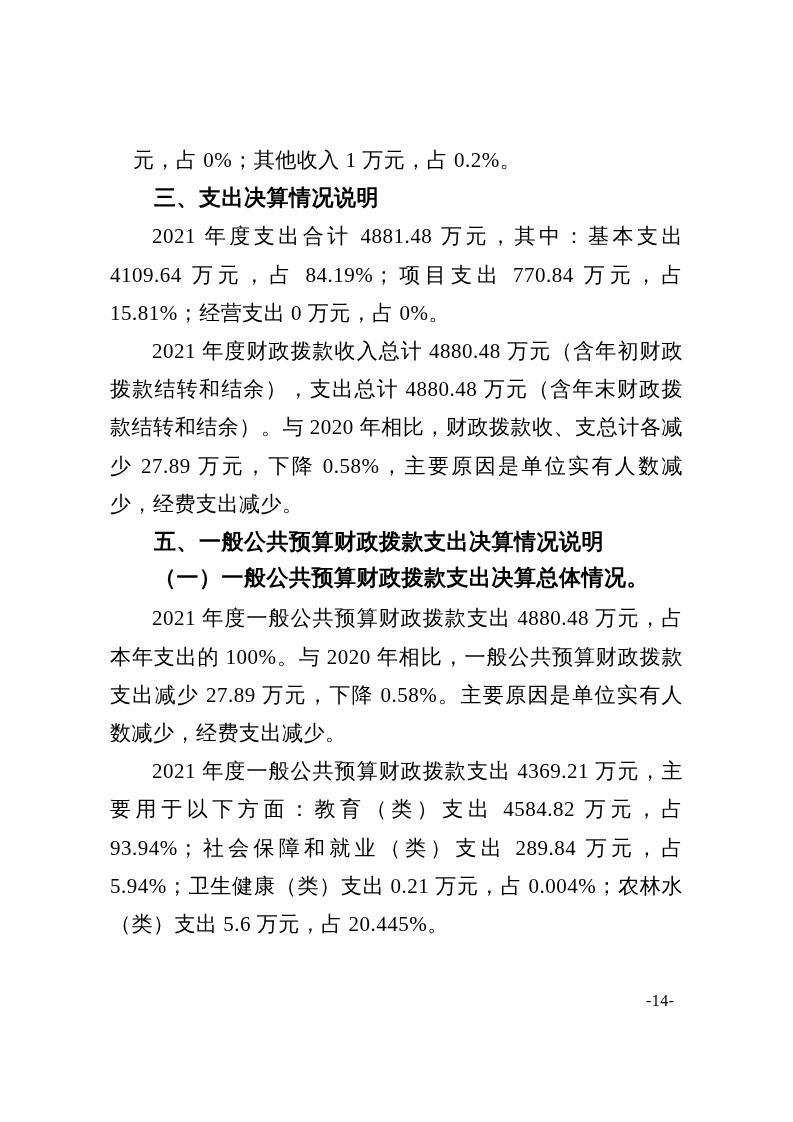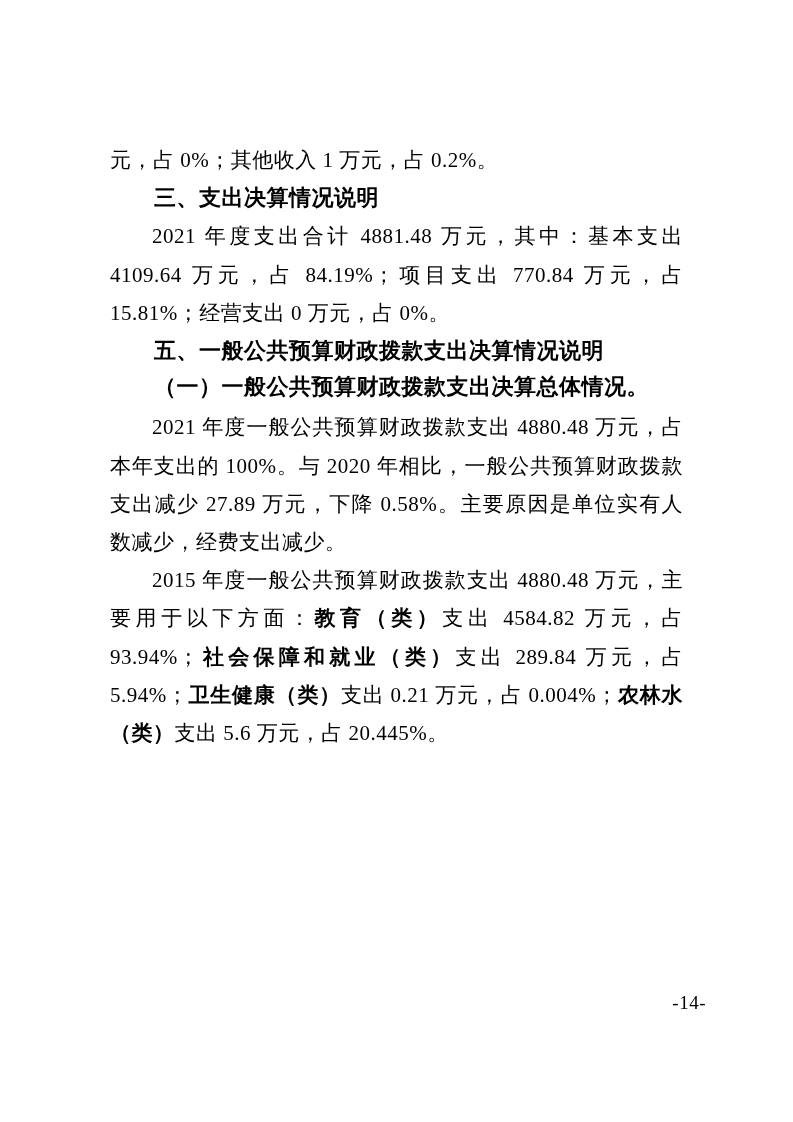--- a/index.html
+++ b/index.html
@@ -25,65 +25,67 @@
     line-height: 38.2px;
     text-align: justify;
     letter-spacing: 0.5px;
   }
   .flow p {
     margin: 0;
     text-indent: 2em;
   }
   .flow p.continuation {
     text-indent: 0;
+    margin-left: 23px;
   }
   .heading-hei {
     font-family: Liberation Serif, serif;
     font-weight: 700;
     font-size: 22px;
   }
   .heading-sub {
     font-family: Liberation Mono, monospace;
     font-weight: 700;
     font-size: 22px;
   }
   .bold-cat {
-    font-weight: 700;
+    font-weight: 400;
   }
   .page-number {
     position: absolute;
     top: 992px;
     left: 646px;
     width: 60px;
-    font-size: 19px;
+    font-size: 16px;
     font-family: "Liberation Serif", serif;
-    text-align: right;
+    text-align: left;
     letter-spacing: 0.5px;
   }
 </style>
 </head>
 <body>
 
 <div class="page">
   <div class="flow">
 
     <p class="continuation">元，占 0%；其他收入 1 万元，占 0.2%。</p>
 
     <p class="heading-hei">三、支出决算情况说明</p>
 
     <p>2021 年度支出合计 4881.48 万元，其中：基本支出 4109.64 万元，占 84.19%；项目支出 770.84 万元，占 15.81%；经营支出 0 万元，占 0%。</p>
 
 
+    <p>2021 年度财政拨款收入总计 4880.48 万元（含年初财政拨款结转和结余），支出总计 4880.48 万元（含年末财政拨款结转和结余）。与 2020 年相比，财政拨款收、支总计各减少 27.89 万元，下降 0.58%，主要原因是单位实有人数减少，经费支出减少。</p>
 
     <p class="heading-hei">五、一般公共预算财政拨款支出决算情况说明</p>
 
     <p class="heading-sub">（一）一般公共预算财政拨款支出决算总体情况。</p>
 
     <p>2021 年度一般公共预算财政拨款支出 4880.48 万元，占本年支出的 100%。与 2020 年相比，一般公共预算财政拨款支出减少 27.89 万元，下降 0.58%。主要原因是单位实有人数减少，经费支出减少。</p>
 
 
-    <p><span>2015 年度一般公共预算财政拨款支出 4880.48 万元，主要用于以下方面：</span><span class="bold-cat">教育（类）</span><span>支出 4584.82 万元，占 93.94%；</span><span class="bold-cat">社会保障和就业（类）</span><span>支出 289.84 万元，占 5.94%；</span><span class="bold-cat">卫生健康（类）</span><span>支出 0.21 万元，占 0.004%；</span><span class="bold-cat">农林水（类）</span><span>支出 5.6 万元，占 20.445%。</span></p>
+    <p><span>2021 年度一般公共预算财政拨款支出 4369.21 万元，主要用于以下方面：</span><span class="bold-cat">教育（类）</span><span>支出 4584.82 万元，占 93.94%；</span><span class="bold-cat">社会保障和就业（类）</span><span>支出 289.84 万元，占 5.94%；</span><span class="bold-cat">卫生健康（类）</span><span>支出 0.21 万元，占 0.004%；</span><span class="bold-cat">农林水（类）</span><span>支出 5.6 万元，占 20.445%。</span></p>
 
 
   </div>
 
   <div class="page-number">-14-</div>
 </div>
 
 </body></html>

